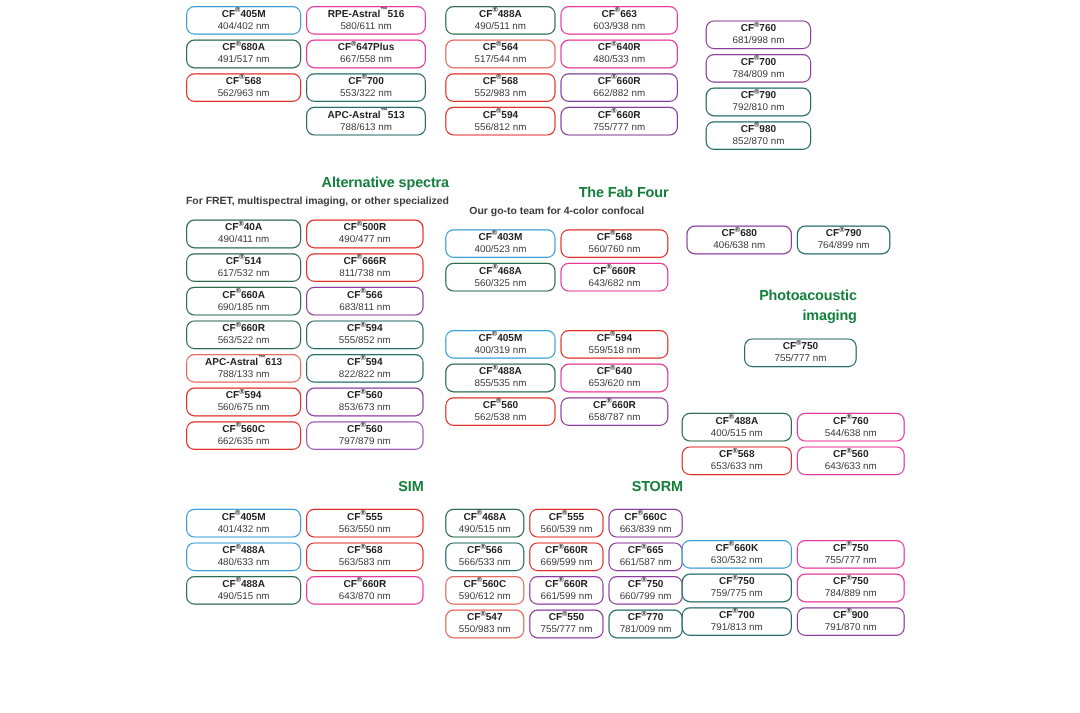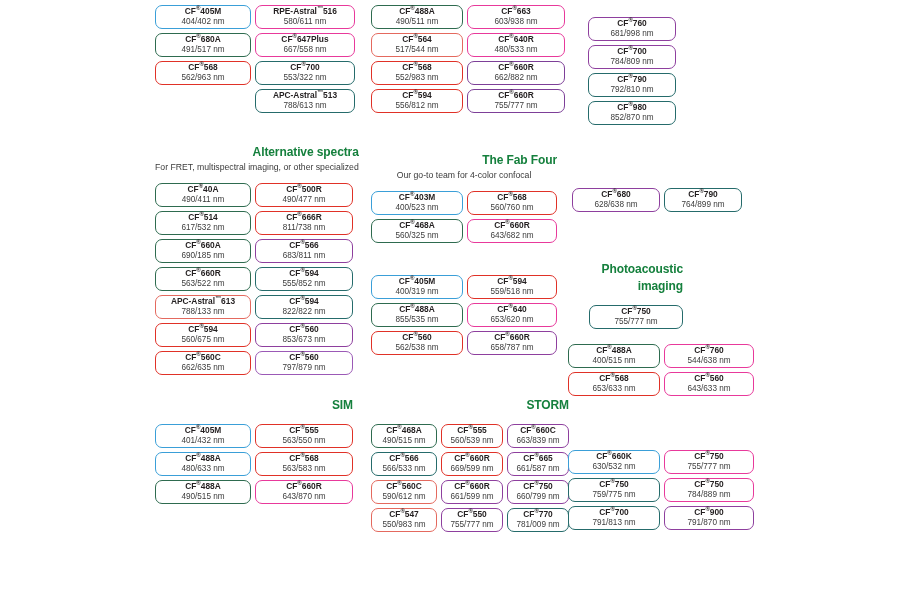--- a/index.html
+++ b/index.html
@@ -26,21 +26,21 @@
     font-size: 12px;
     font-weight: bold;
     color: #15803d;
     text-align: right;
     line-height: 17px;
     letter-spacing: -0.1px;
     white-space: pre-line;
   }
   .group-subtitle {
     font-size: 8.7px;
-    font-weight: normal;
+    font-weight: bold;
     color: #3b3b3b;
     text-align: center;
     line-height: 11px;
     margin-top: 1px;
   }
   .cols {
     display: flex;
     flex-direction: row;
     align-items: flex-start;
   }
@@ -273,32 +273,32 @@
             <div class="chip-spec">643/682 nm</div>
           </div>
         </div>
       </div>
     </div>
     <div class="group" style="left: 572px; top: 188px;">
       <div class="cols">
         <div class="col" style="width: 88px;">
           <div class="chip" style="border-color: rgb(142, 63, 158); width: 88px; height: 24px;">
             <div class="chip-name">CF<sup>®</sup>680</div>
-            <div class="chip-spec">628/638 nm</div>
+            <div class="chip-spec">406/638 nm</div>
           </div>
         </div>
         <div class="col" style="width: 78px; margin-left: 4px;">
           <div class="chip" style="border-color: rgb(37, 107, 107); width: 78px; height: 24px;">
             <div class="chip-name">CF<sup>®</sup>790</div>
             <div class="chip-spec">764/899 nm</div>
           </div>
         </div>
       </div>
     </div>
-    <div class="group" style="left: 589px; top: 238px; margin-top: 23px;">
+    <div class="group" style="left: 620px; top: 238px;">
       <div class="group-title">Photoacoustic
 imaging</div>
       <div class="cols" style="margin-top: 10px;">
         <div class="col" style="width: 94px;">
           <div class="chip" style="border-color: rgb(37, 107, 107); width: 94px; height: 24px;">
             <div class="chip-name">CF<sup>®</sup>750</div>
             <div class="chip-spec">755/777 nm</div>
           </div>
         </div>
       </div>

